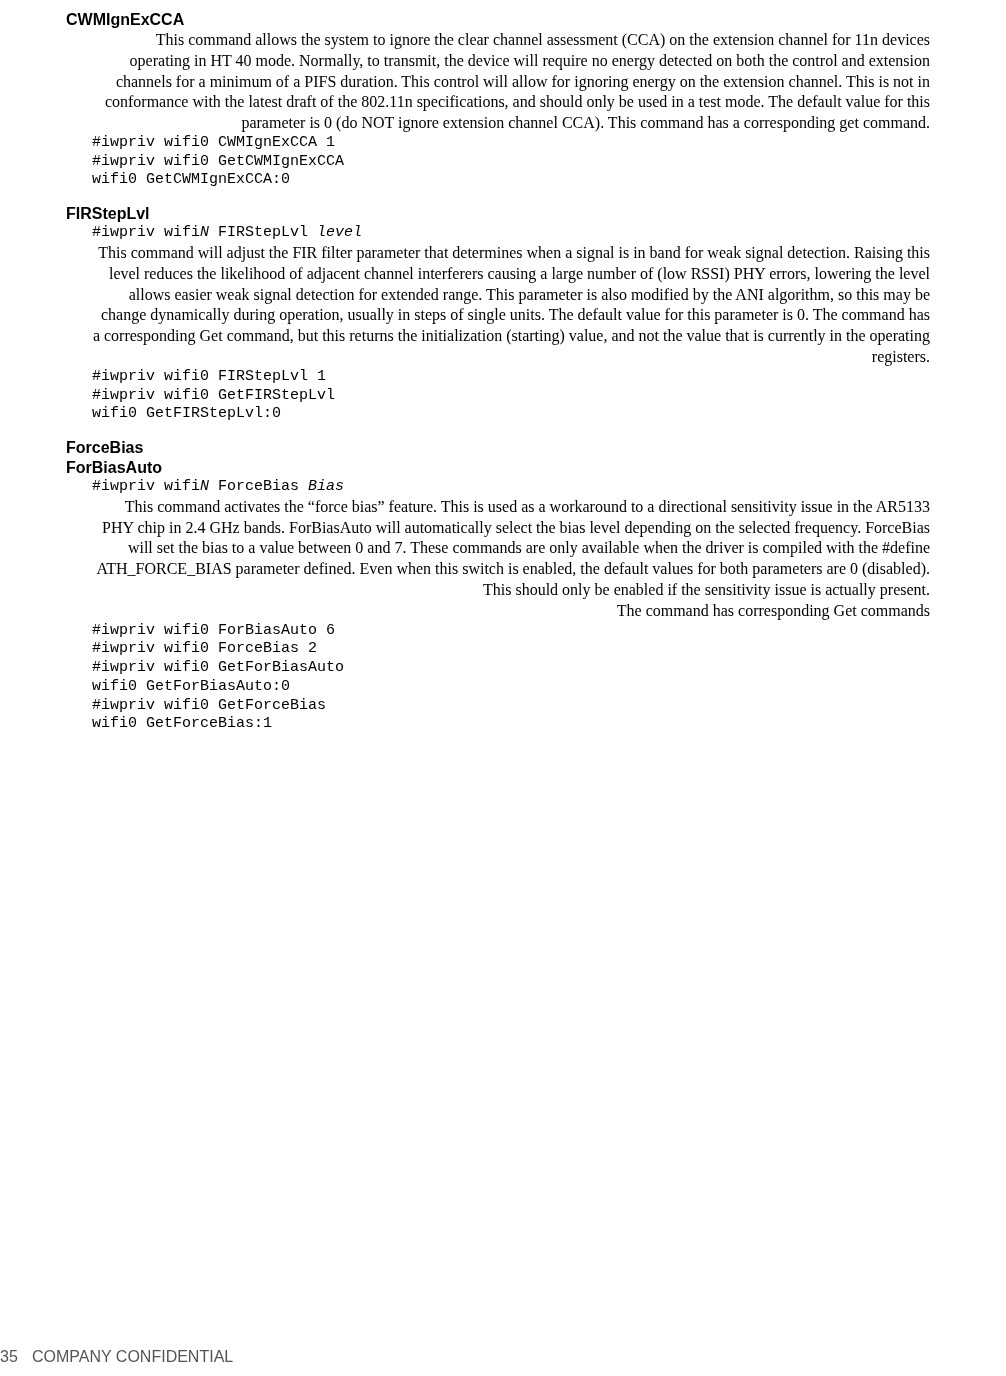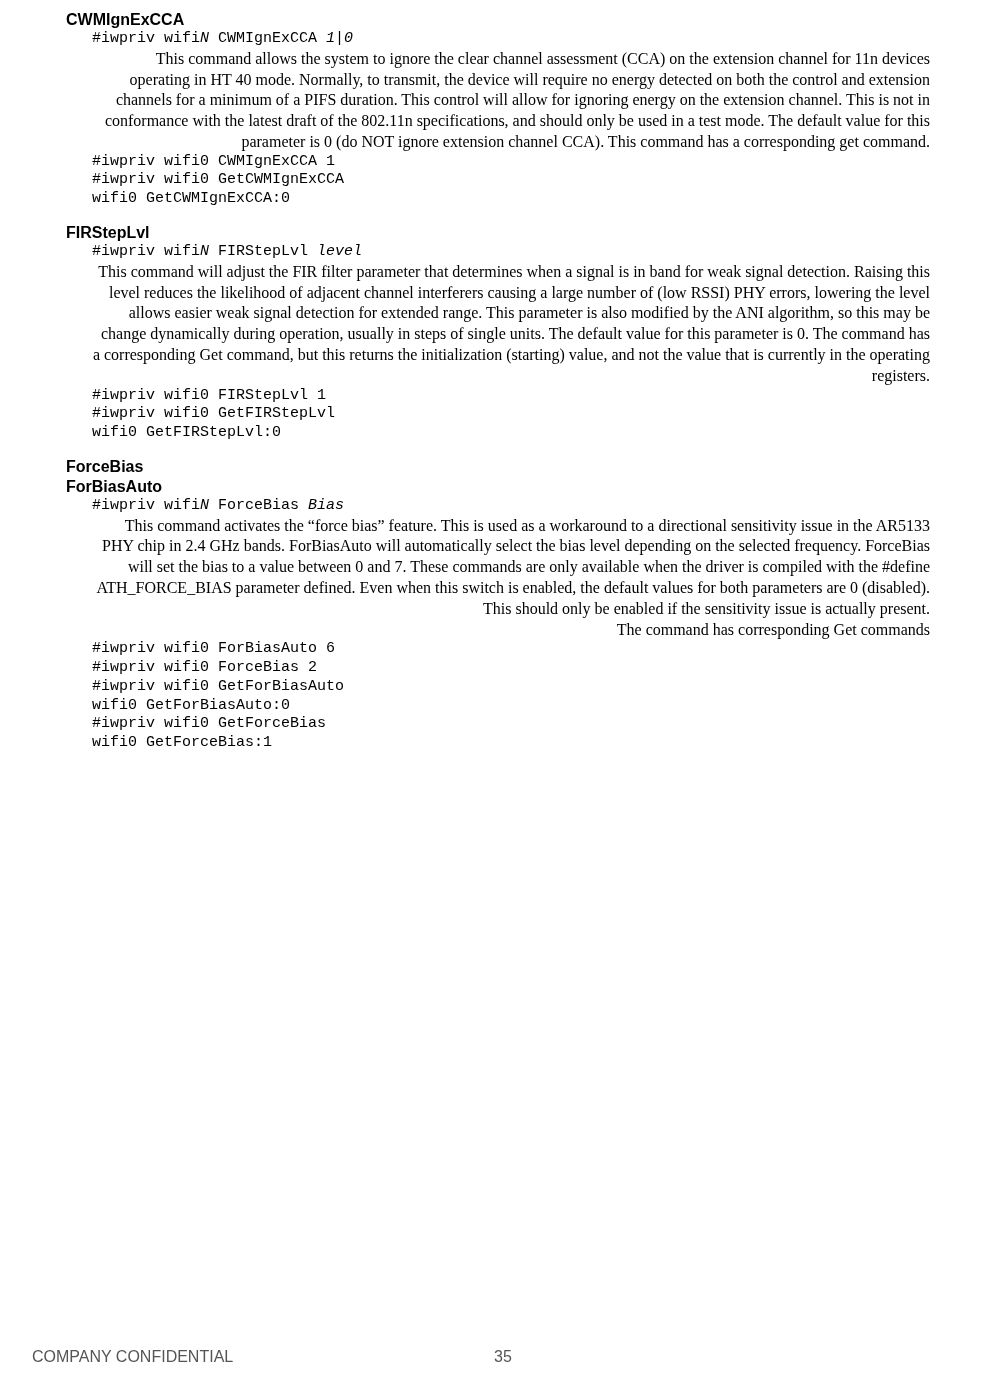--- a/index.html
+++ b/index.html
@@ -60,32 +60,30 @@
       color: #555;
     }
     .footer-left {
       position: absolute;
       left: 32px;
     }
     .footer-center {
       position: absolute;
       left: 0;
       width: 1006px;
-      text-align: center;
     }
   </style>
 </head>
 <body>
 
 <div class="content">
 
   <div class="section">
     <div class="title">CWMIgnExCCA</div>
     <div class="indent">
-      <div class="syntax"><span>#iwpriv wifi</span><span class="var">N</span><span> CWMIgnExCCA </span><span class="var">1|0</span></div>
       <div class="desc">This command allows the system to ignore the clear channel assessment (CCA) on the extension channel for 11n devices operating in HT 40 mode. Normally, to transmit, the device will require no energy detected on both the control and extension channels for a minimum of a PIFS duration. This control will allow for ignoring energy on the extension channel. This is not in conformance with the latest draft of the 802.11n specifications, and should only be used in a test mode. The default value for this parameter is 0 (do NOT ignore extension channel CCA). This command has a corresponding get command.</div>
       <div class="example">#iwpriv wifi0 CWMIgnExCCA 1
 #iwpriv wifi0 GetCWMIgnExCCA
 wifi0 GetCWMIgnExCCA:0</div>
     </div>
   </div>
 
   <div class="section">
     <div class="title">FIRStepLvl</div>
     <div class="indent">

